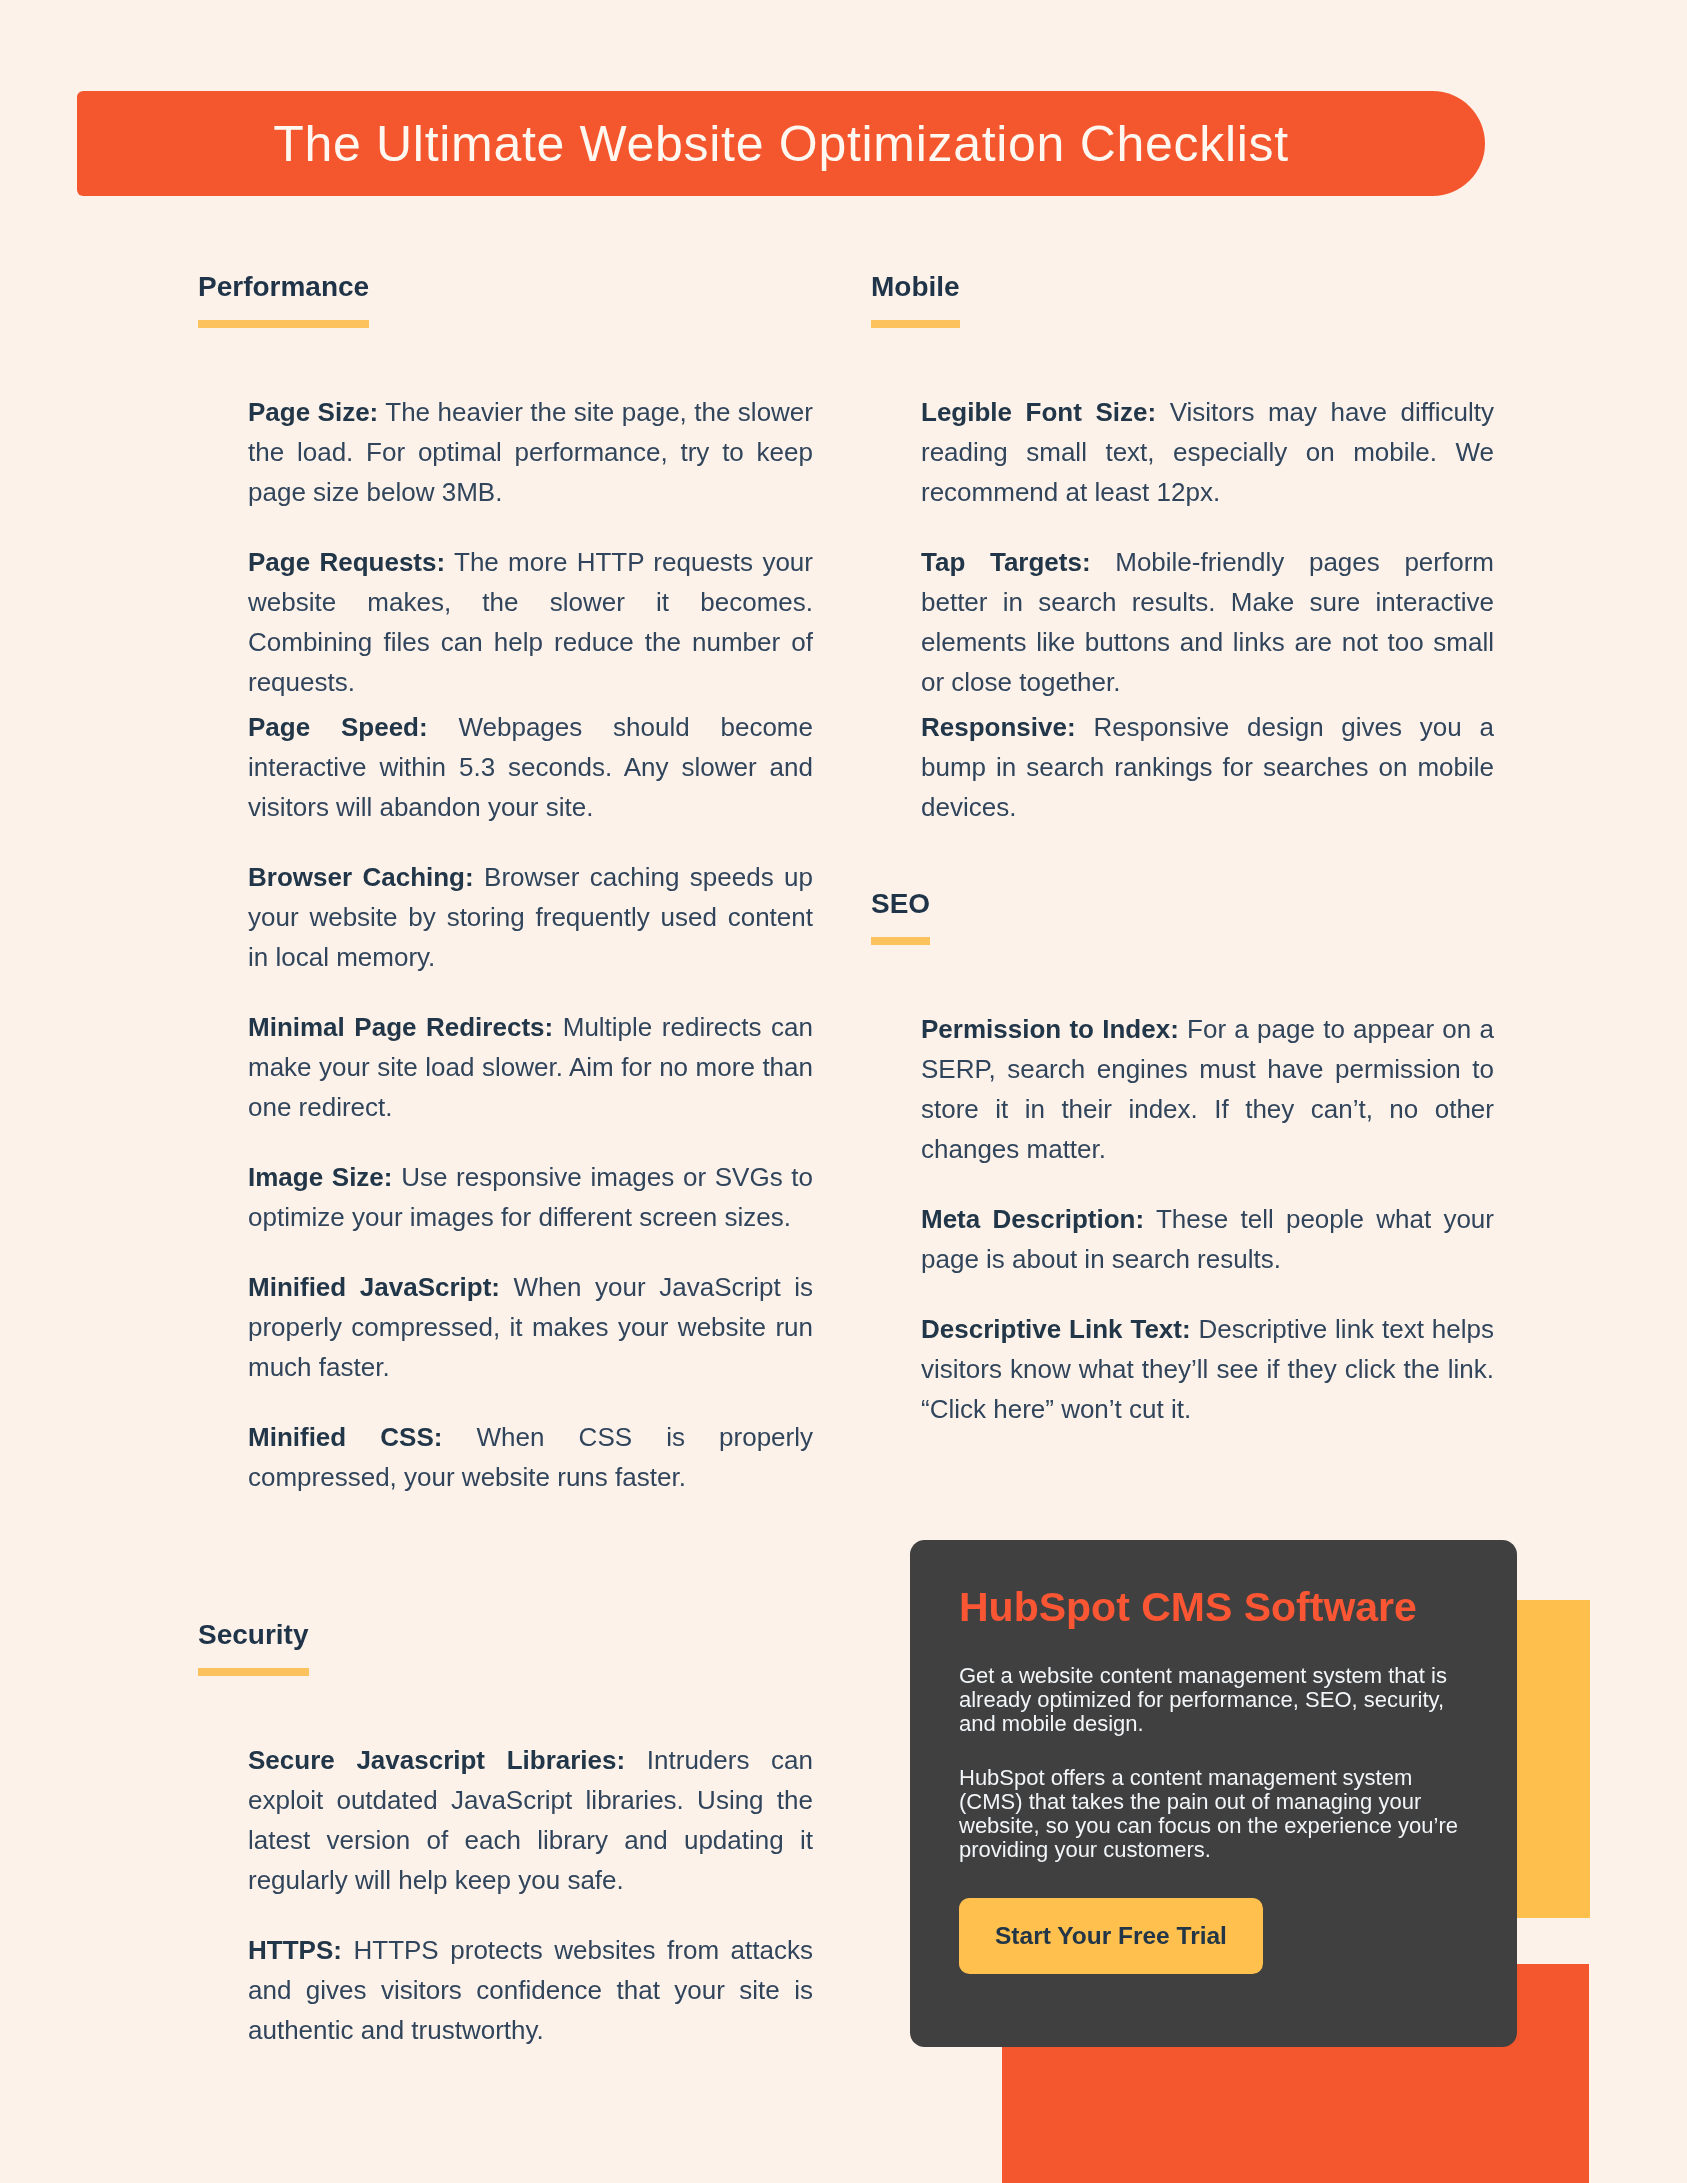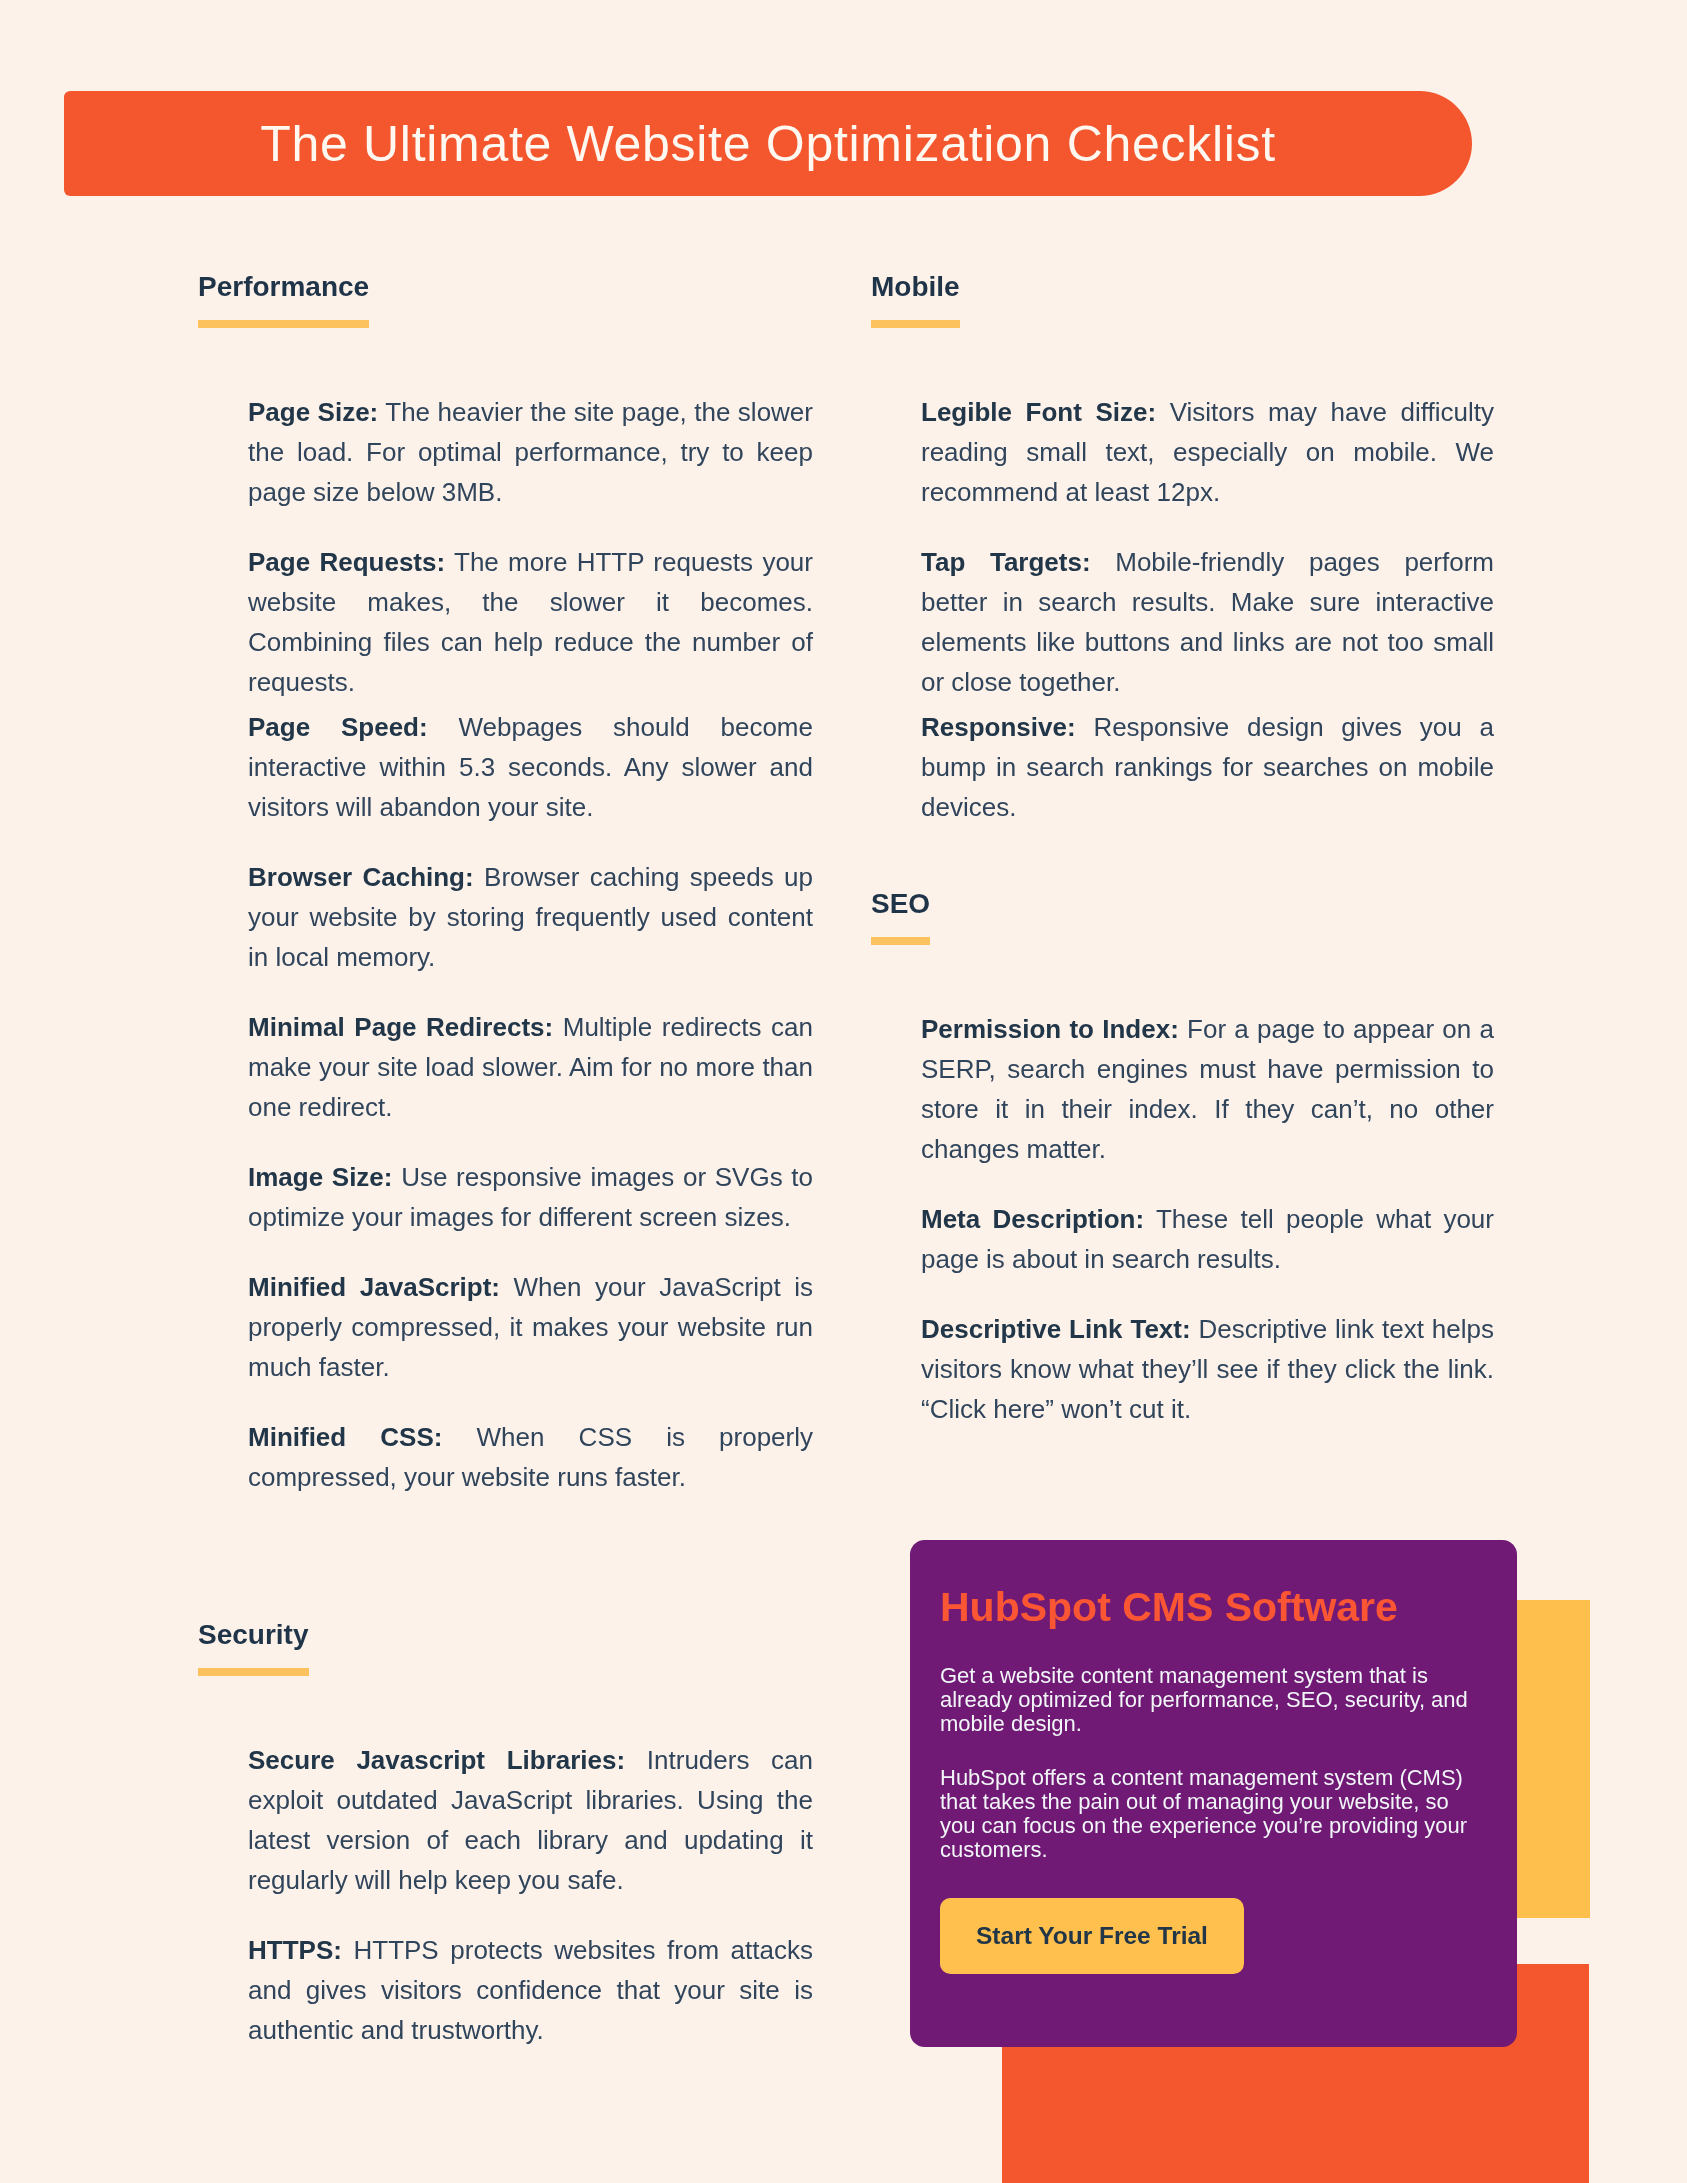--- a/index.html
+++ b/index.html
@@ -5,21 +5,21 @@
   html,body{margin:0;padding:0;background:#e8e4de;}
   .page{
     position:relative;
     width:1687px;height:2183px;
     background:#FDF2E9;
     overflow:hidden;
     font-family:"Liberation Sans",sans-serif;
   }
   
   .banner{
-    position:absolute;left:64px;top:91px;
+    position:absolute;left:77px;top:91px;
     width:1408px;height:105px;
     background:#F4562E;
     border-radius:6.6px 56px 56px 6.6px;
     display:flex;align-items:center;justify-content:center;
   }
   .banner h1{
     margin:0;
     font-size:50px;font-weight:400;
     color:#FEF8F1;letter-spacing:0.7px;white-space:nowrap;
   }
@@ -42,22 +42,22 @@
   }
   .items .item:first-child{margin-top:0;}
   .item.tight{margin-top:5.3px;}
   .item strong{color:#213648;font-weight:700;}
   .sec-seo{display:block;margin-top:61px;}
   .sec-security{display:block;margin-top:122px;}
   
   .cta-card{
     position:absolute;left:910px;top:1540px;
     width:607px;height:507px;box-sizing:border-box;
-    background:#701a75;border-radius:14.6px;
-    padding:44px 30px;
+    background:#404040;border-radius:14.6px;
+    padding:44px 49px;
     z-index:2;
   }
   .cta-title{margin:0;font-size:41px;font-weight:700;color:#FB5633;white-space:nowrap;}
   .cta-p{margin:33px 0 0;font-size:22px;line-height:24px;color:#F2F6F9;}
   .cta-p.second{margin-top:30px;}
   .cta-btn{
     margin-top:36px;
     display:inline-flex;align-items:center;justify-content:center;
     padding:0 36px;height:76px;
     background:#FFC04D;border:none;border-radius:10.6px;

